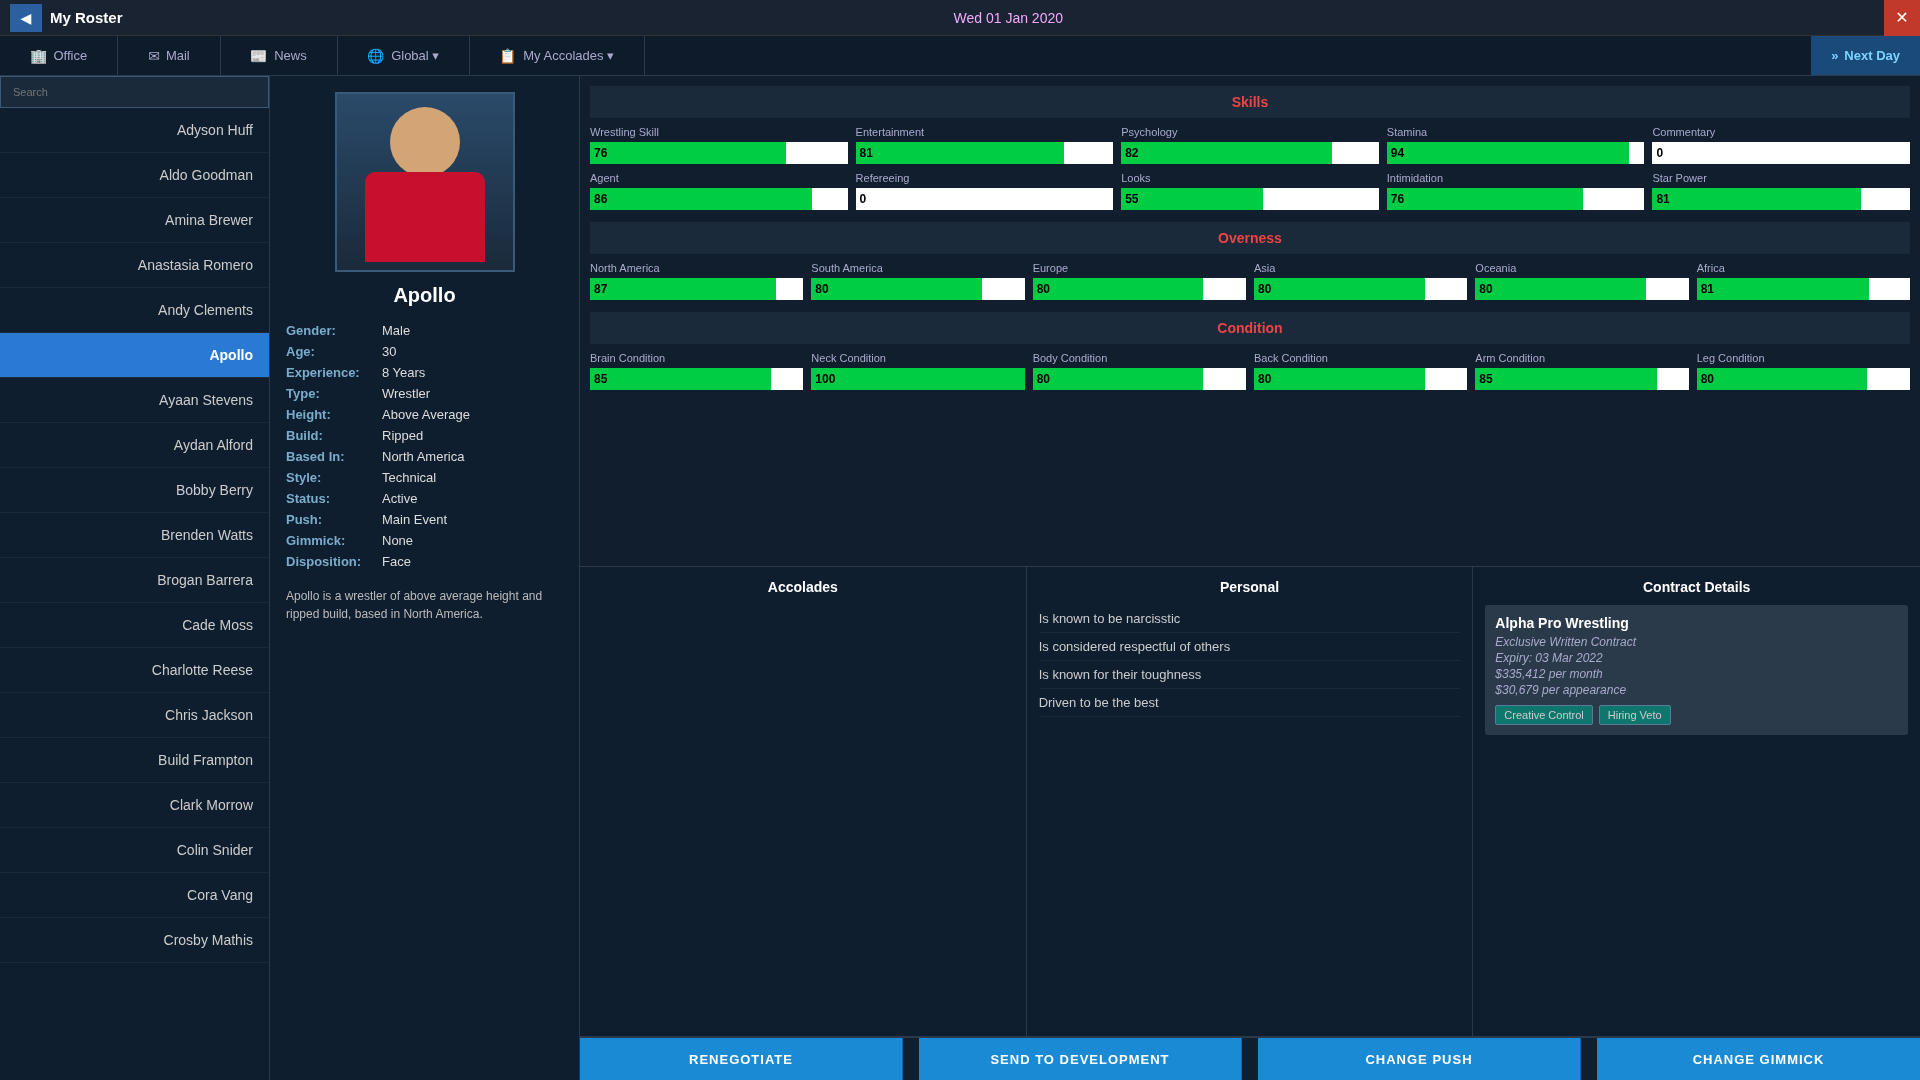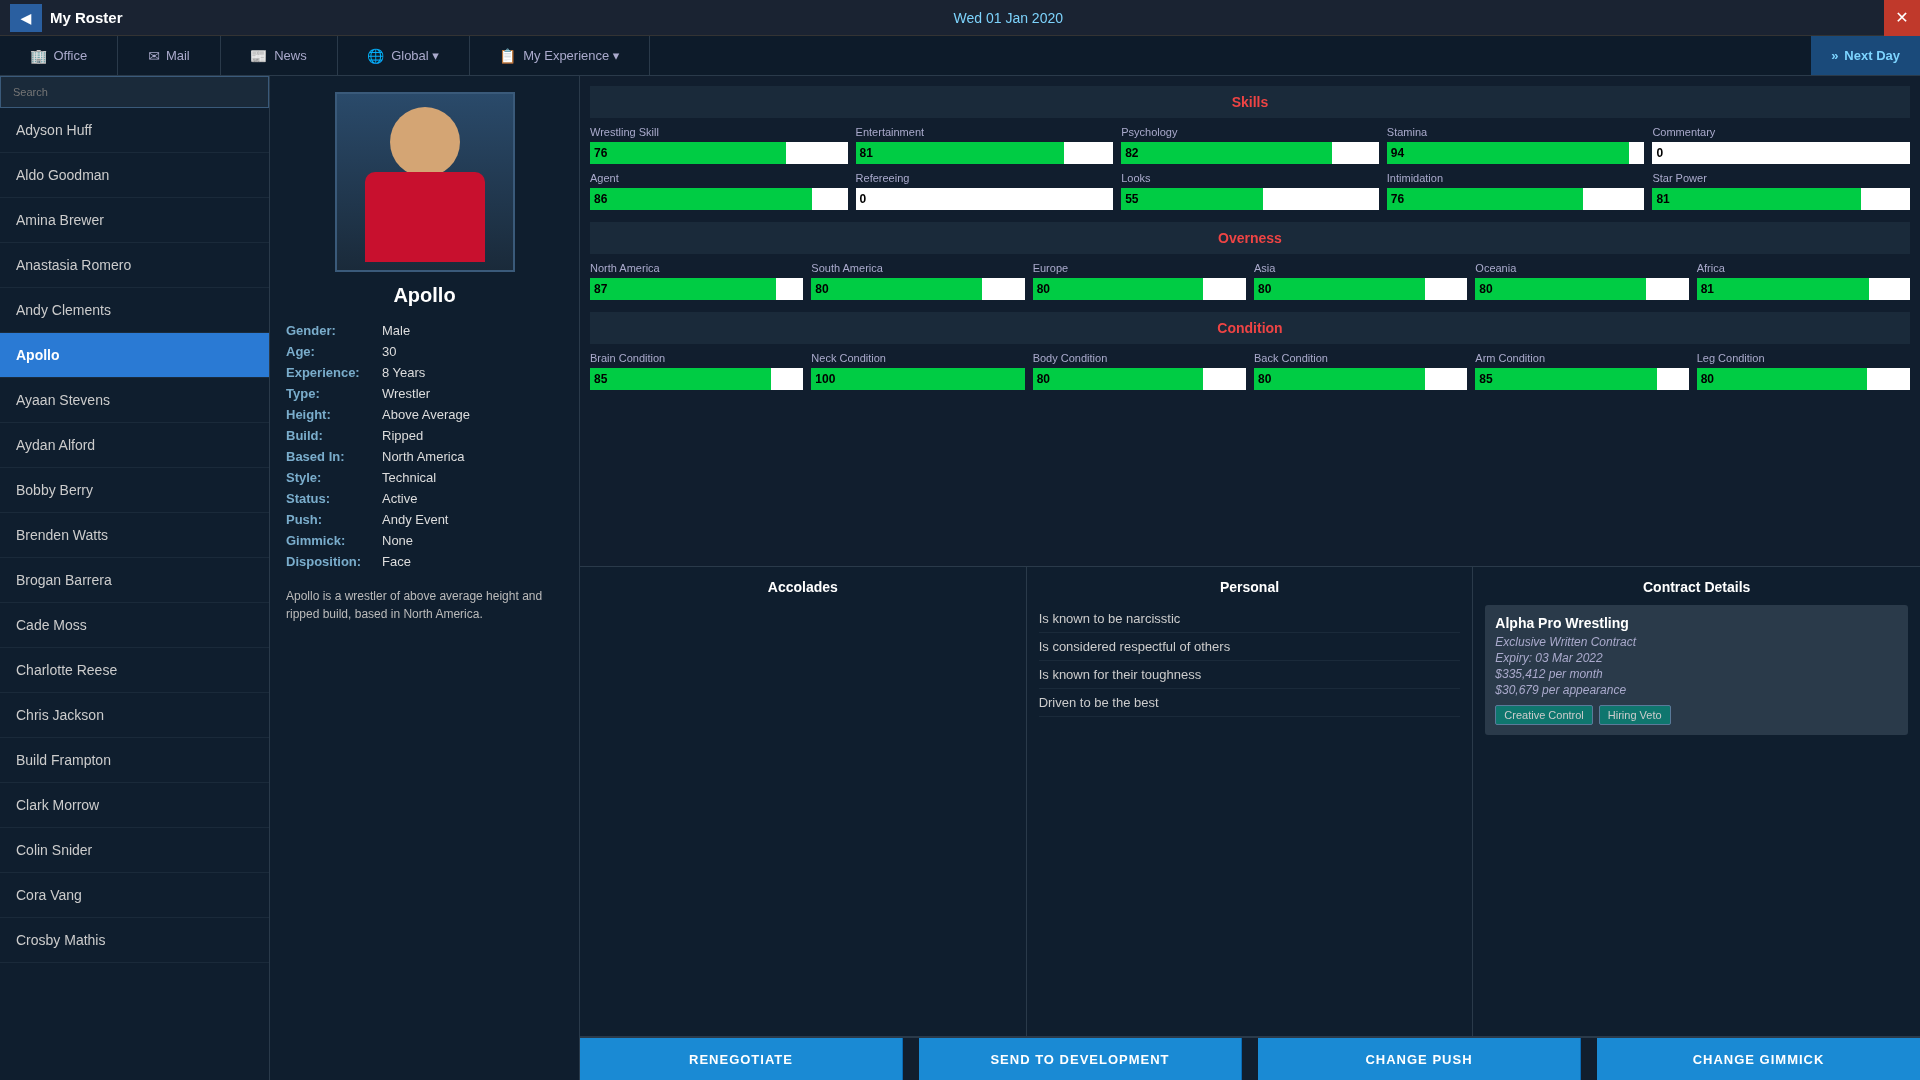--- a/index.html
+++ b/index.html
@@ -9,21 +9,21 @@
     #title-bar {
       display: flex; align-items: center; justify-content: space-between;
       background: #1a2332; height: 36px; border-bottom: 1px solid #333;
     }
     #title-bar-left { display: flex; align-items: center; gap: 8px; padding-left: 10px; }
     #title-bar-back {
       background: #2a5fa0; border: none; color: #fff; width: 32px; height: 28px;
       cursor: pointer; font-size: 14px; display: flex; align-items: center; justify-content: center;
     }
     #title-bar-title { color: #fff; font-size: 15px; font-weight: bold; }
-    #title-bar-date { color: #7dd3fc; font-size: 14px; padding-right: 10px; margin-left: 20px; }
+    #title-bar-date { color: #f0abfc; font-size: 14px; padding-right: 10px; margin-left: 20px; }
     #title-bar-close {
       background: #c0392b; border: none; color: #fff; width: 36px; height: 36px;
       cursor: pointer; font-size: 16px;
     }
 
     
     #nav-bar {
       display: flex; align-items: center; background: #0d1b2a; height: 40px;
       border-bottom: 1px solid #2a3a4a;
     }
@@ -44,21 +44,21 @@
 
     
     #sidebar {
       width: 270px; min-width: 270px; background: #0f1e2e; border-right: 1px solid #2a3a4a;
       display: flex; flex-direction: column;
     }
     #search-box {
       width: 100%; background: #1a2a3a; border: 1px solid #3a5a7a; color: #aac;
       padding: 8px 12px; font-size: 11px; height: 32px;
     }
-    #roster-list { overflow-y: auto; flex: 1; }
+    #roster-list { overflow-y: auto; flex: 1; text-align: right; }
     .roster-item {
       padding: 14px 16px; font-size: 14px; color: #ccc; cursor: pointer;
       border-bottom: 1px solid #1a2a3a;
     }
     .roster-item.active { background: #2a7ad4; color: #fff; font-weight: bold; }
 
     
     #profile-area {
       width: 310px; min-width: 310px; background: #0f1e2e; border-right: 1px solid #2a3a4a;
       display: flex; flex-direction: column; padding: 16px;
@@ -178,21 +178,21 @@
   <div class="nav-item">
     <span class="nav-icon">📰</span>
     <span>News</span>
   </div>
   <div class="nav-item">
     <span class="nav-icon">🌐</span>
     <span>Global ▾</span>
   </div>
   <div class="nav-item">
     <span class="nav-icon">📋</span>
-    <span>My Experience ▾</span>
+    <span>My Accolades ▾</span>
   </div>
   <button id="next-day-btn">
     <span>»</span>
     <span>Next Day</span>
   </button>
 </div>
 
 <div id="main">
 
   <div id="sidebar">
@@ -261,21 +261,21 @@
     <div class="info-row">
       <span class="info-label">Style:</span>
       <span class="info-value">Technical</span>
     </div>
     <div class="info-row">
       <span class="info-label">Status:</span>
       <span class="info-value">Active</span>
     </div>
     <div class="info-row">
       <span class="info-label">Push:</span>
-      <span class="info-value">Andy Event</span>
+      <span class="info-value">Main Event</span>
     </div>
     <div class="info-row">
       <span class="info-label">Gimmick:</span>
       <span class="info-value">None</span>
     </div>
     <div class="info-row">
       <span class="info-label">Disposition:</span>
       <span class="info-value">Face</span>
     </div>
     <div id="bio-text">Apollo is a wrestler of above average height and ripped build, based in North America.</div>

